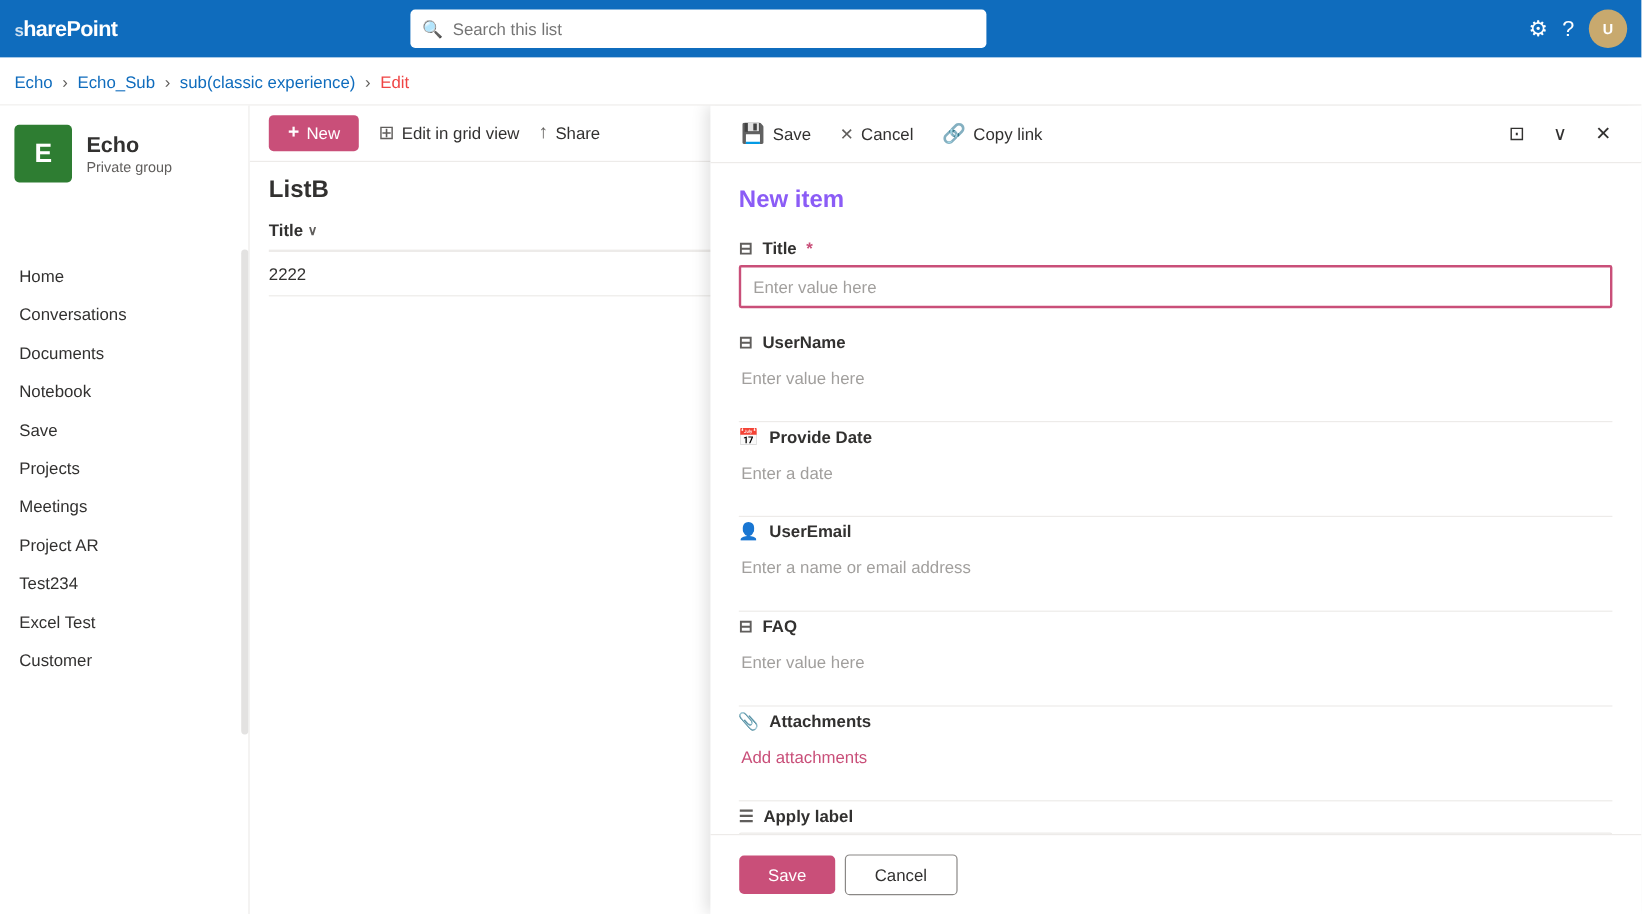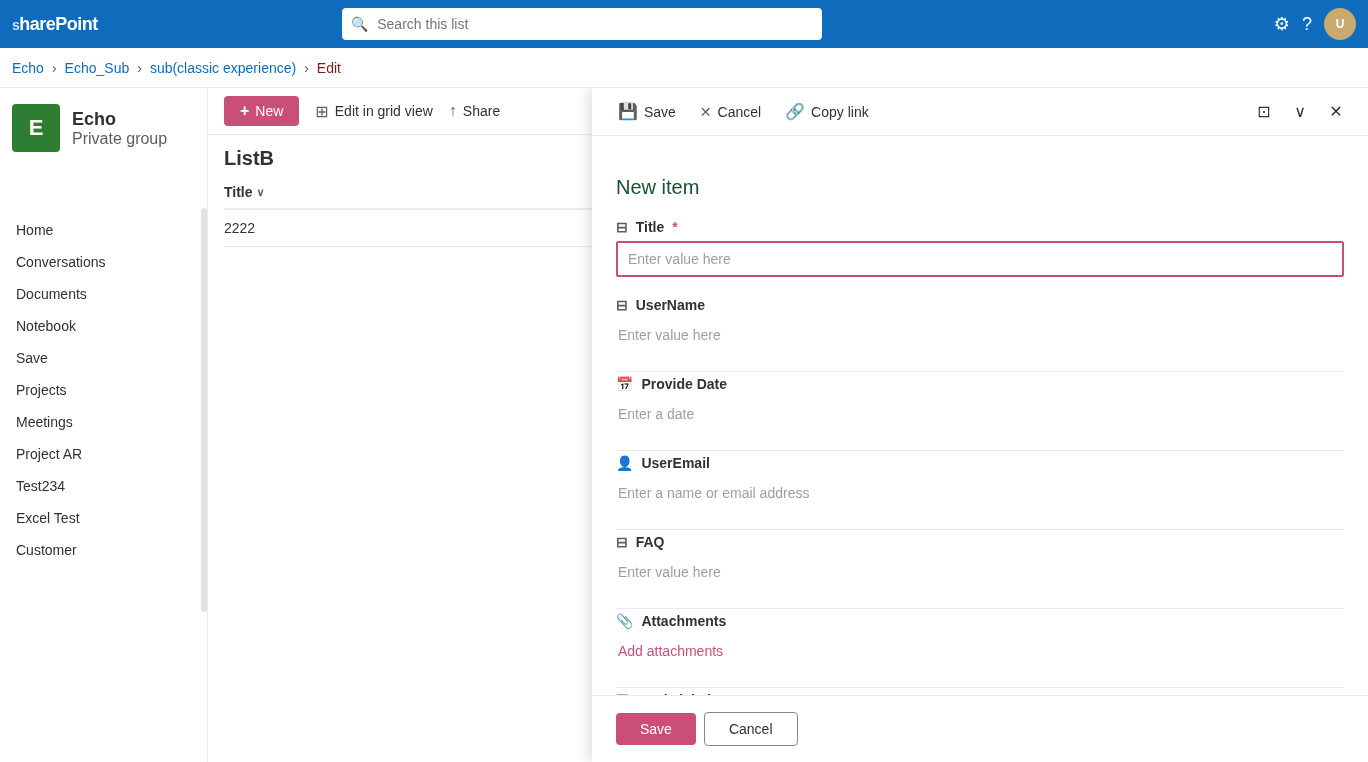--- a/index.html
+++ b/index.html
@@ -71,21 +71,21 @@
       padding: 0 12px;
       gap: 8px;
       border-bottom: 1px solid #edebe9;
       font-size: 14px;
     }
     .breadcrumb-item {
       color: #0f6cbd;
       cursor: pointer;
     }
     .breadcrumb-sep { color: #605e5c; }
-    .breadcrumb-edit { color: #7f1d1d; cursor: pointer; }
+    .breadcrumb-edit { color: #ef4444; cursor: pointer; }
 
     
     .main-layout {
       display: flex;
       height: calc(762px - 88px);
     }
 
     
     .sidebar {
       width: 208px;
@@ -114,21 +114,21 @@
       font-size: 22px;
       font-weight: 700;
       flex-shrink: 0;
     }
     .site-info .site-name {
       font-size: 18px;
       font-weight: 600;
       color: #323130;
     }
     .site-info .site-sub {
-      font-size: 16px;
+      font-size: 12px;
       color: #605e5c;
     }
     .sidebar-scroll {
       overflow-y: auto;
       flex: 1;
       position: relative;
       margin-top: 46px;
     }
     .sidebar-scroll::-webkit-scrollbar { width: 4px; }
     .sidebar-scroll::-webkit-scrollbar-thumb { background: #c8c6c4; border-radius: 2px; }
@@ -267,24 +267,23 @@
     .panel-body {
       flex: 1;
       overflow-y: auto;
       padding: 20px 24px;
     }
     .panel-body::-webkit-scrollbar { width: 4px; }
     .panel-body::-webkit-scrollbar-thumb { background: #c8c6c4; border-radius: 2px; }
 
     .panel-title {
       font-size: 20px;
-      font-weight: 400;
-      color: #14532d;
+      font-weight: 700;
+      color: #8b5cf6;
       margin-bottom: 20px;
-      margin-top: 20px;
     }
     .form-field {
       margin-bottom: 20px;
     }
     .field-label {
       display: flex;
       align-items: center;
       gap: 8px;
       font-size: 14px;
       font-weight: 600;

